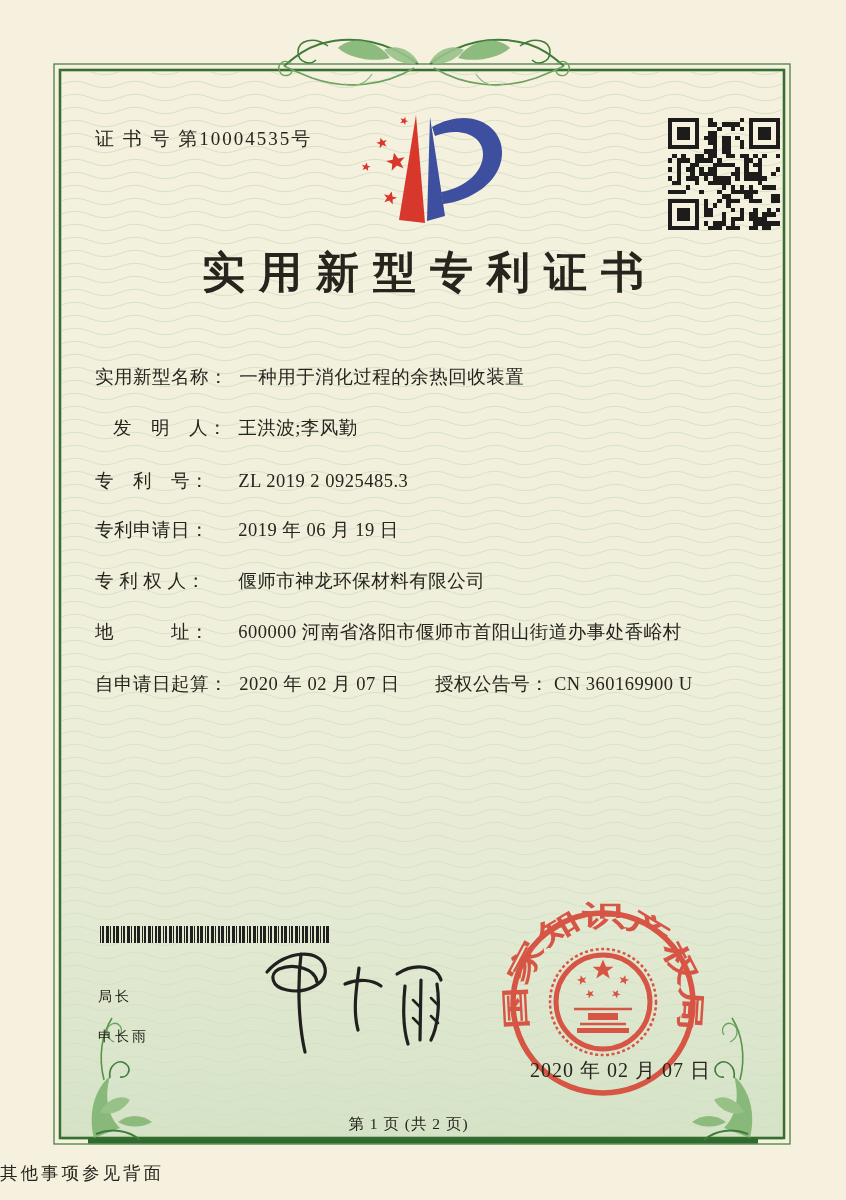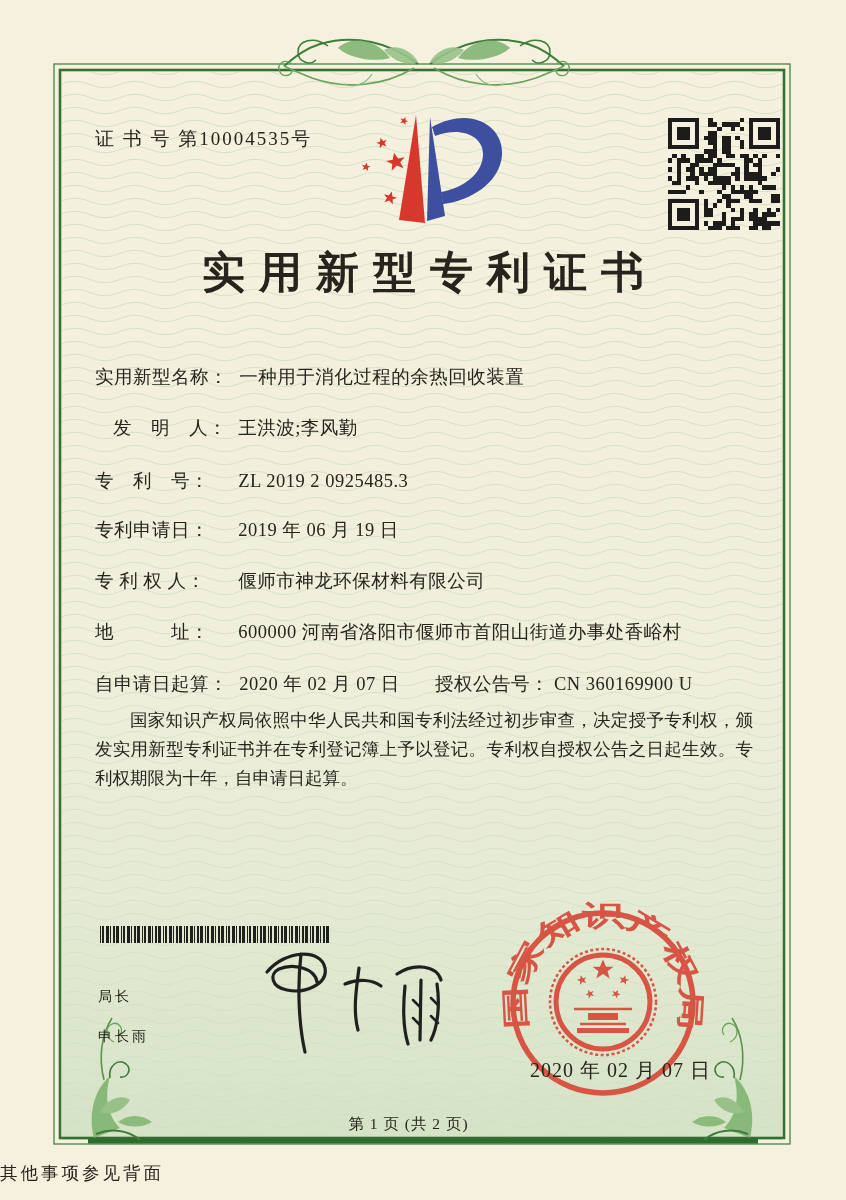--- a/index.html
+++ b/index.html
@@ -342,21 +342,20 @@
 <div class="abs layer1 row" style="top:671px;">
   <span class="lbl">自申请日起算：</span>
   <span class="val">2020 年 02 月 07 日</span>
   <span class="grantpair">
     <span>授权公告号：</span>
     <span>CN 360169900 U</span>
   </span>
 </div>
 
 <div class="abs layer1 bodytext">
-  <p>国家知识产权局依照中华人民共和国专利法经过初步审查，决定授予专利权，颁发实用新型专利证书并在专利登记簿上予以登记。专利权自授权公告之日起生效。专利权期限为十年，自申请日起算。</p>
 </div>
 
 <svg class="abs layer1" id="barcode" style="left:100px;top:926px;" width="230" height="17" viewBox="0 0 230 17" shape-rendering="crispEdges">
     <rect x="0" y="0" width="1" height="17" fill="#20201e"></rect>
     <rect x="2" y="0" width="2" height="17" fill="#20201e"></rect>
     <rect x="6" y="0" width="3" height="17" fill="#20201e"></rect>
     <rect x="10" y="0" width="1" height="17" fill="#20201e"></rect>
     <rect x="13" y="0" width="2" height="17" fill="#20201e"></rect>
     <rect x="16" y="0" width="3" height="17" fill="#20201e"></rect>
     <rect x="21" y="0" width="1" height="17" fill="#20201e"></rect>

